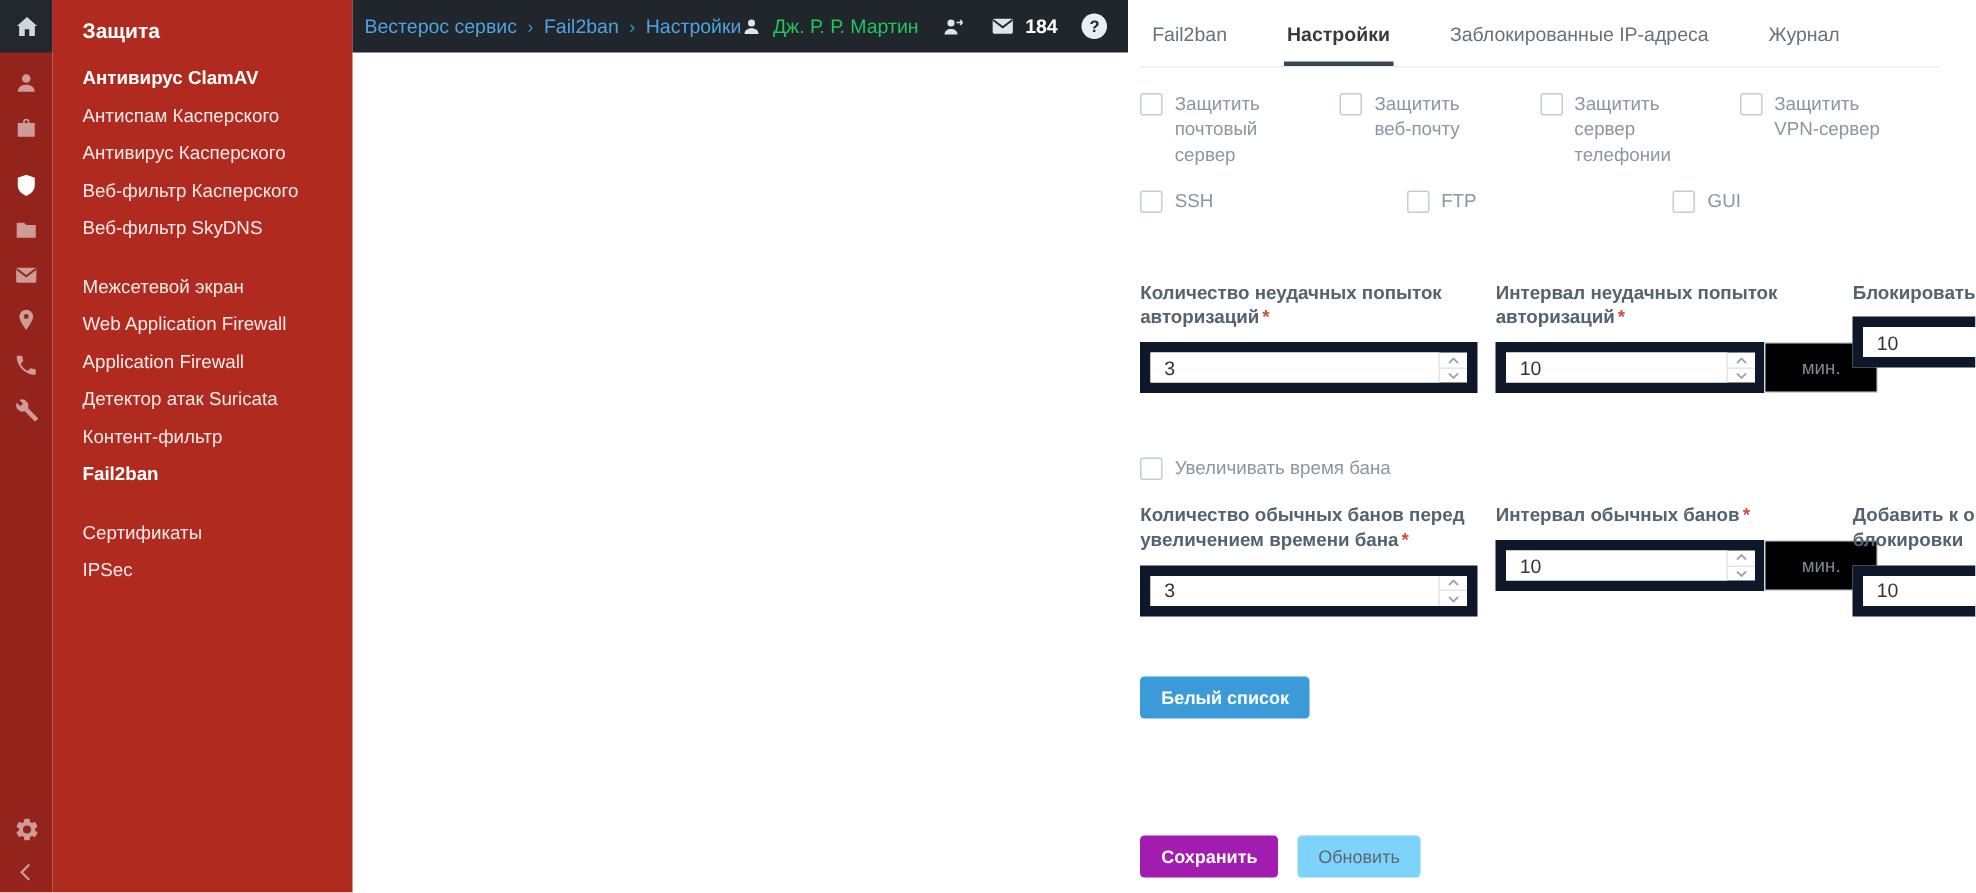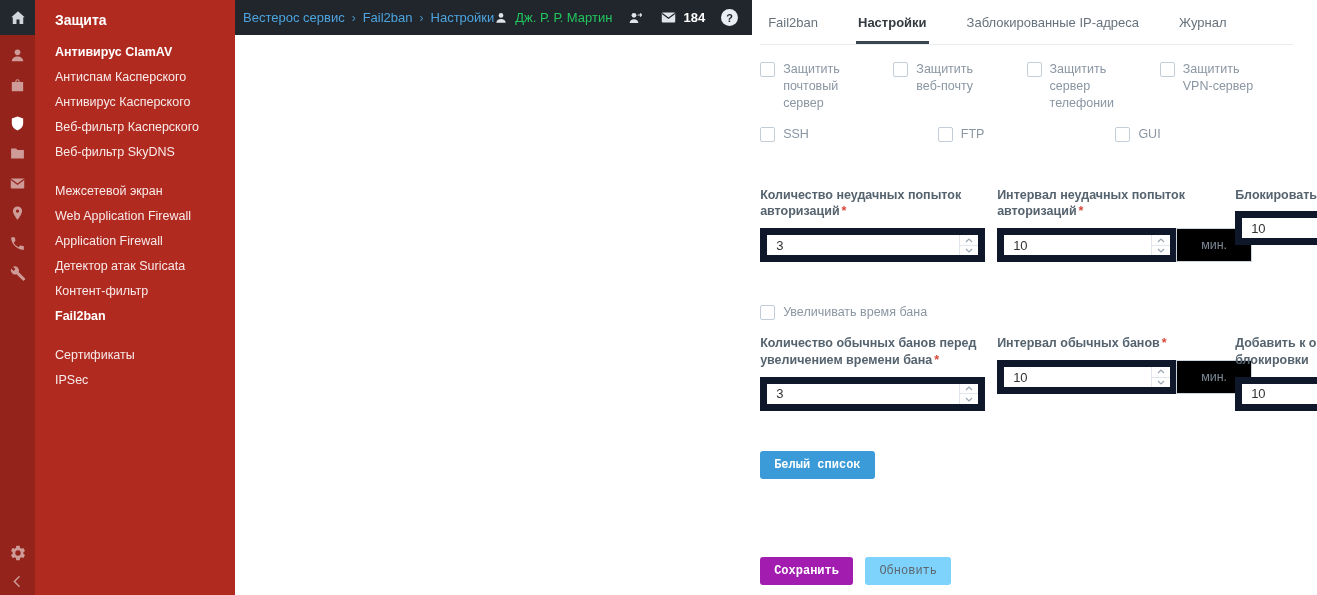--- a/index.html
+++ b/index.html
@@ -62,21 +62,21 @@
   .g225 { width:225px; } .g180 { width:180px; } .g155 { width:155px; } .g165 { width:165px; }
   .num-input { border:none; outline:none; flex:1; min-width:0; padding:0 9px; font-size:13px; color:#333; font-family:"Liberation Sans", sans-serif; }
   .spinner { width:19px; border-left:1px solid #e0e6eb; display:flex; flex-direction:column; flex-shrink:0; }
   .spin-btn { flex:1; display:flex; align-items:center; justify-content:center; cursor:pointer; }
   .spin-btn.up { border-bottom:1px solid #e0e6eb; }
   .addon { border:1px solid #ccd5dd; margin-left:-1px; display:flex; align-items:center; padding:0 24px; font-size:12.5px; color:#7d8a96; background:#000000; height:34px;text-align:center; }
 
   .inc-cb { margin:42px 0 2px; flex-shrink:0; }
 
   .whitelist-row { margin-top:40px; flex-shrink:0; }
-  .btn { border:none; border-radius:3px; font-size:12px; font-weight:bold; padding:7px 14px; cursor:pointer; font-family:Liberation Mono, monospace; }
+  .btn { border:none; border-radius:3px; font-size:12px; font-weight:bold; padding:7px 14px; cursor:pointer; font-family:Liberation Sans, sans-serif; }
   .btn-blue { background:#3a9bd8; color:#fff; }
   .btn-green { background:#a21caf; color:#fff; }
   .btn-gray { background:#7dd3fc; color:#5d666d; font-weight:normal; margin-left:8px; }
 
   .bottom-actions { margin-top:auto; padding-bottom:10px; flex-shrink:0; }
 
   svg { display:block; }
   .icon-rail { --icon-bg:#93231b; }
   .topbar { --icon-bg:#20262b; }
 </style>

